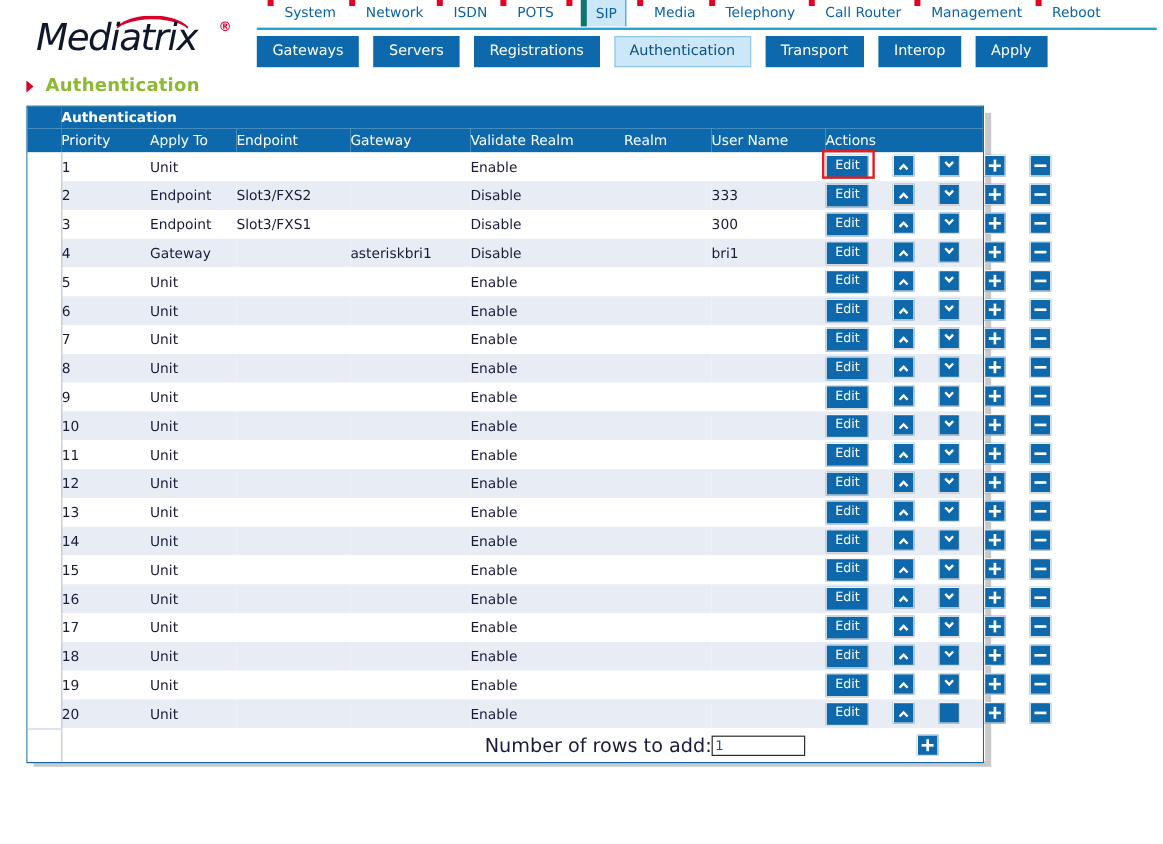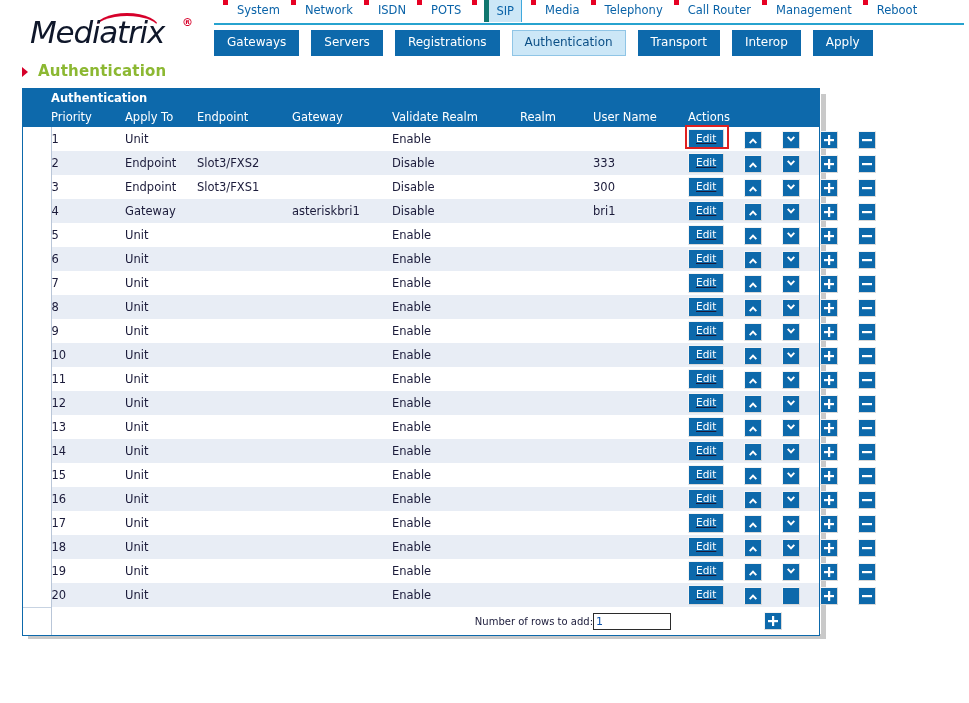--- a/index.html
+++ b/index.html
@@ -235,25 +235,24 @@
   col.c-actions  { width: 131px; }
 
   
   .actions-cell {
     padding: 0 !important;
     text-align: left;
     white-space: nowrap;
   }
   .act-wrap {
     display: inline-flex;
-    align-items: flex-end;
+    align-items: flex-start;
     gap: 20px;
     padding: 1px 2px 1px 0;
     position: relative;
-    text-decoration: underline;
   }
   .btn-edit {
     background: #0d69ab;
     color: #ffffff;
     font-size: 10.5px;
     line-height: 13px;
     padding: 2px 7px 3px 7px;
     border: 1px solid #d9d9d9;
     border-top-color: #f4f4f4;
     border-left-color: #f4f4f4;
@@ -291,21 +290,21 @@
   
   tr.addrow td {
     background: #ffffff;
     height: 28px;
     vertical-align: middle;
     border-top: 1px solid #c7d3e2;
     padding: 0;
   }
   .addrow-label {
     text-align: right;
-    font-size: 10px;
+    font-size: 16px;
     color: #1b1b3a;
     padding-right: 5px;
   }
   #rows-to-add {
     width: 78px;
     height: 17px;
     border: 1px solid #2b2b2b;
     font-family: "DejaVu Sans", "Liberation Sans", sans-serif;
     font-size: 11px;
     color: #1053a8;

